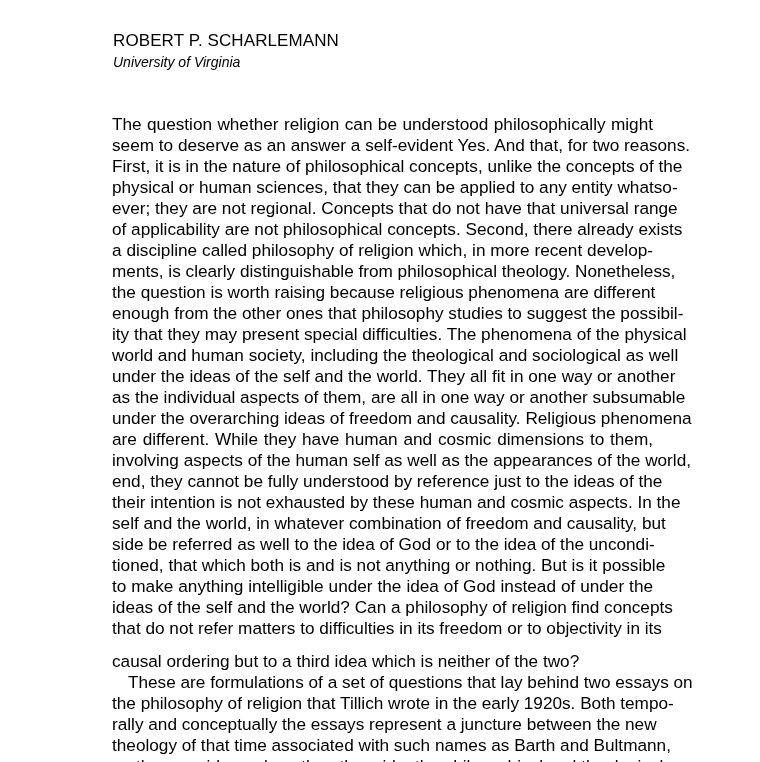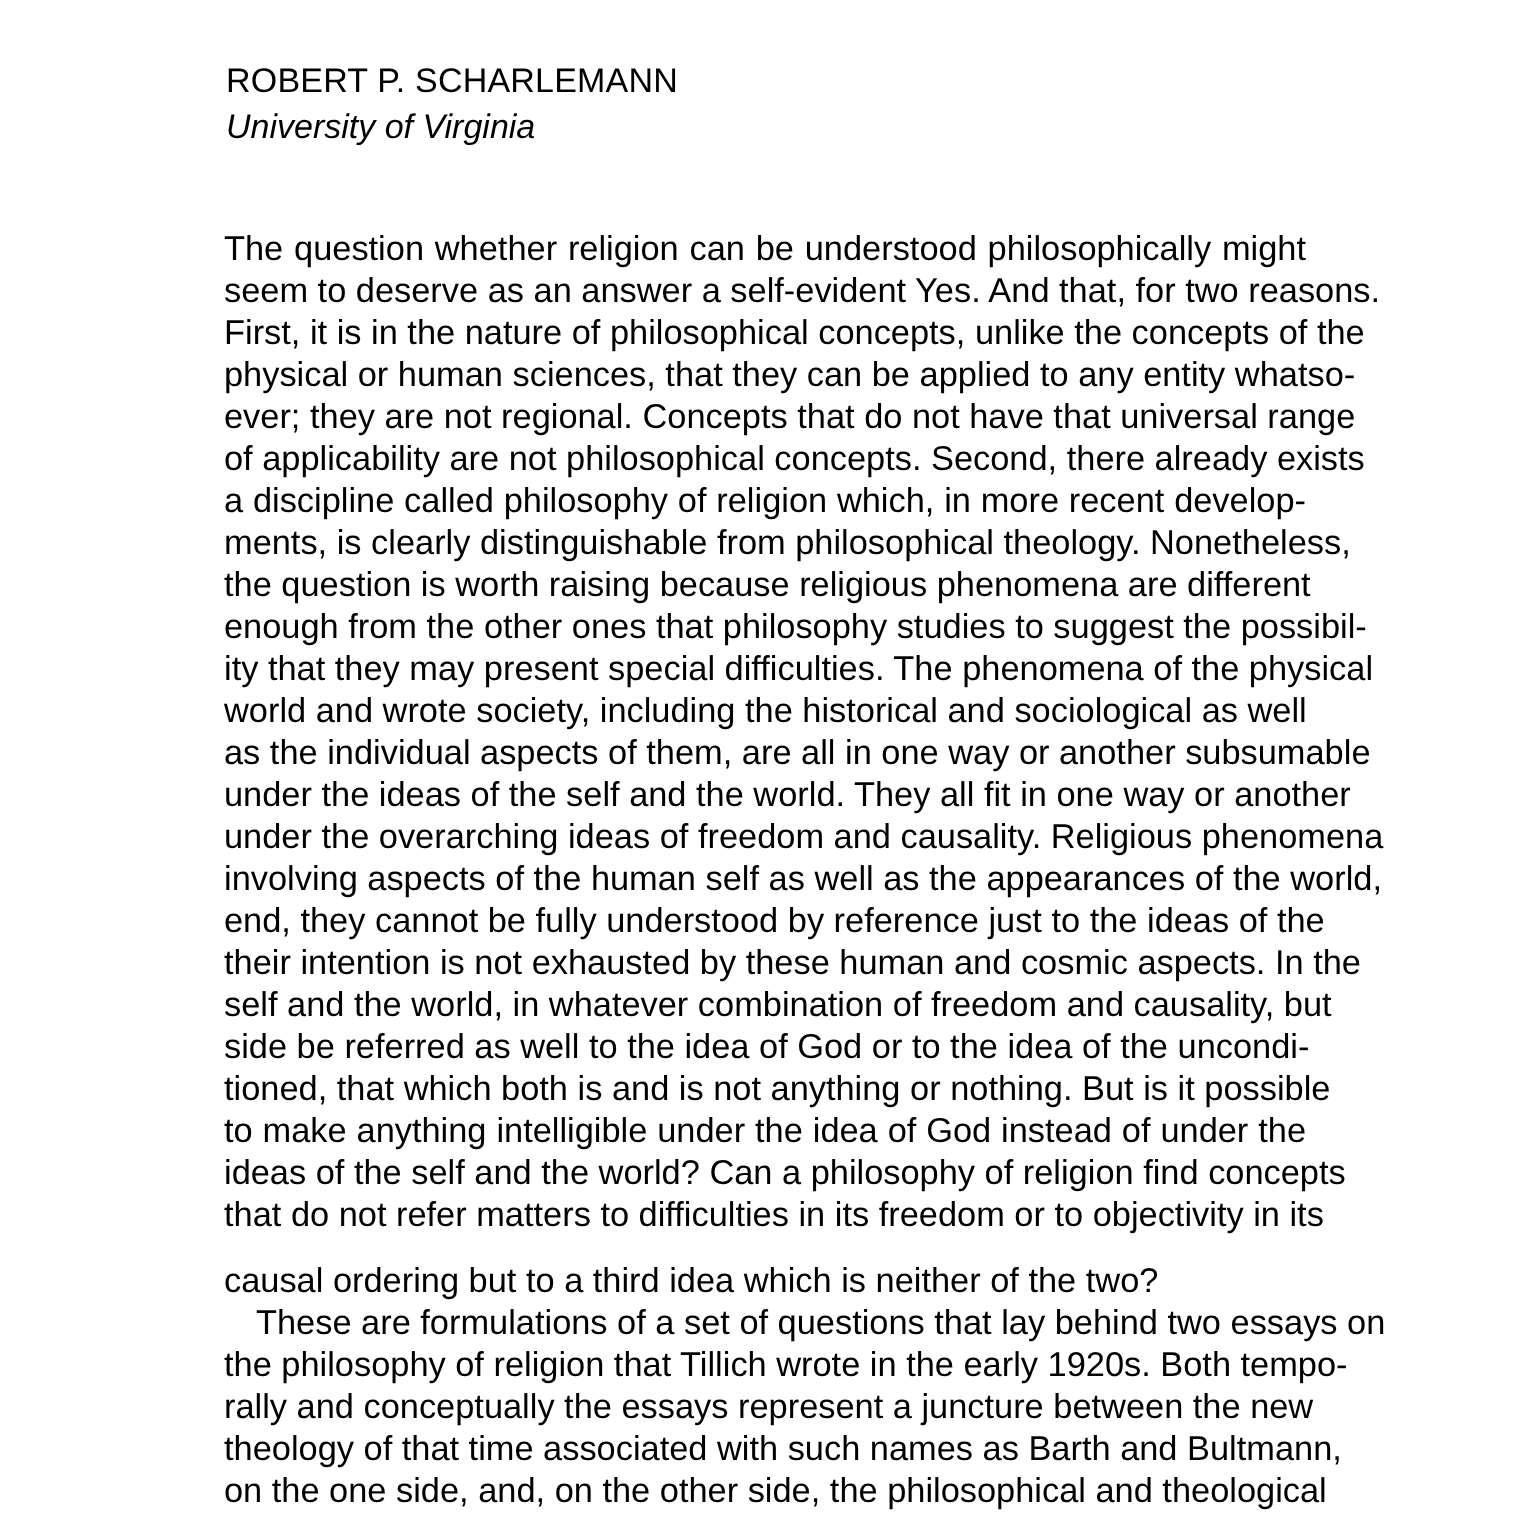--- a/index.html
+++ b/index.html
@@ -8,21 +8,21 @@
     position: absolute; left: 0; top: 0; width: 656px; height: 762px;
     background: #ffffff; color: #000000;
     font-family: Liberation Sans, sans-serif;
   }
   .author {
     position: absolute; left: 113px; top: 31px;
     font-size: 17px; letter-spacing: 0.1px; margin: 0; font-weight: normal;
   }
   .affil {
     position: absolute; left: 113px; top: 54px;
-    font-size: 17px; font-style: italic; margin: 0;
+    font-size: 14px; font-style: italic; margin: 0;
   }
   .body-text {
     position: absolute; left: 112px; top: 114px; width: 541px;
     font-size: 17.2px; line-height: 21px;
   }
   .line {
     display: block; white-space: nowrap; text-align: justify;
     text-align-last: justify; height: 21px;
   }
   .line.last { text-align-last: left; margin-top: 12px; }
@@ -42,24 +42,25 @@
           <span class="line">seem to deserve as an answer a self-evident Yes. And that, for two reasons.</span>
           <span class="line">First, it is in the nature of philosophical concepts, unlike the concepts of the</span>
           <span class="line">physical or human sciences, that they can be applied to any entity whatso-</span>
           <span class="line">ever; they are not regional. Concepts that do not have that universal range</span>
           <span class="line">of applicability are not philosophical concepts. Second, there already exists</span>
           <span class="line">a discipline called philosophy of religion which, in more recent develop-</span>
           <span class="line">ments, is clearly distinguishable from philosophical theology. Nonetheless,</span>
           <span class="line">the question is worth raising because religious phenomena are different</span>
           <span class="line">enough from the other ones that philosophy studies to suggest the possibil-</span>
           <span class="line">ity that they may present special difficulties. The phenomena of the physical</span>
-          <span class="line">world and wrote society, including the historical and sociological as well</span>
+          <span class="line">world and human society, including the theological and sociological as well</span>
+          <span class="line">under the ideas of the self and the world. They all fit in one way or another</span>
           <span class="line">as the individual aspects of them, are all in one way or another subsumable</span>
-          <span class="line">under the ideas of the self and the world. They all fit in one way or another</span>
           <span class="line">under the overarching ideas of freedom and causality. Religious phenomena</span>
+          <span class="line">are different. While they have human and cosmic dimensions to them,</span>
           <span class="line">involving aspects of the human self as well as the appearances of the world,</span>
           <span class="line">end, they cannot be fully understood by reference just to the ideas of the</span>
           <span class="line">their intention is not exhausted by these human and cosmic aspects. In the</span>
           <span class="line">self and the world, in whatever combination of freedom and causality, but</span>
           <span class="line">side be referred as well to the idea of God or to the idea of the uncondi-</span>
           <span class="line">tioned, that which both is and is not anything or nothing. But is it possible</span>
           <span class="line">to make anything intelligible under the idea of God instead of under the</span>
           <span class="line">ideas of the self and the world? Can a philosophy of religion find concepts</span>
           <span class="line">that do not refer matters to difficulties in its freedom or to objectivity in its</span>
           <span class="line last">causal ordering but to a third idea which is neither of the two?</span>

